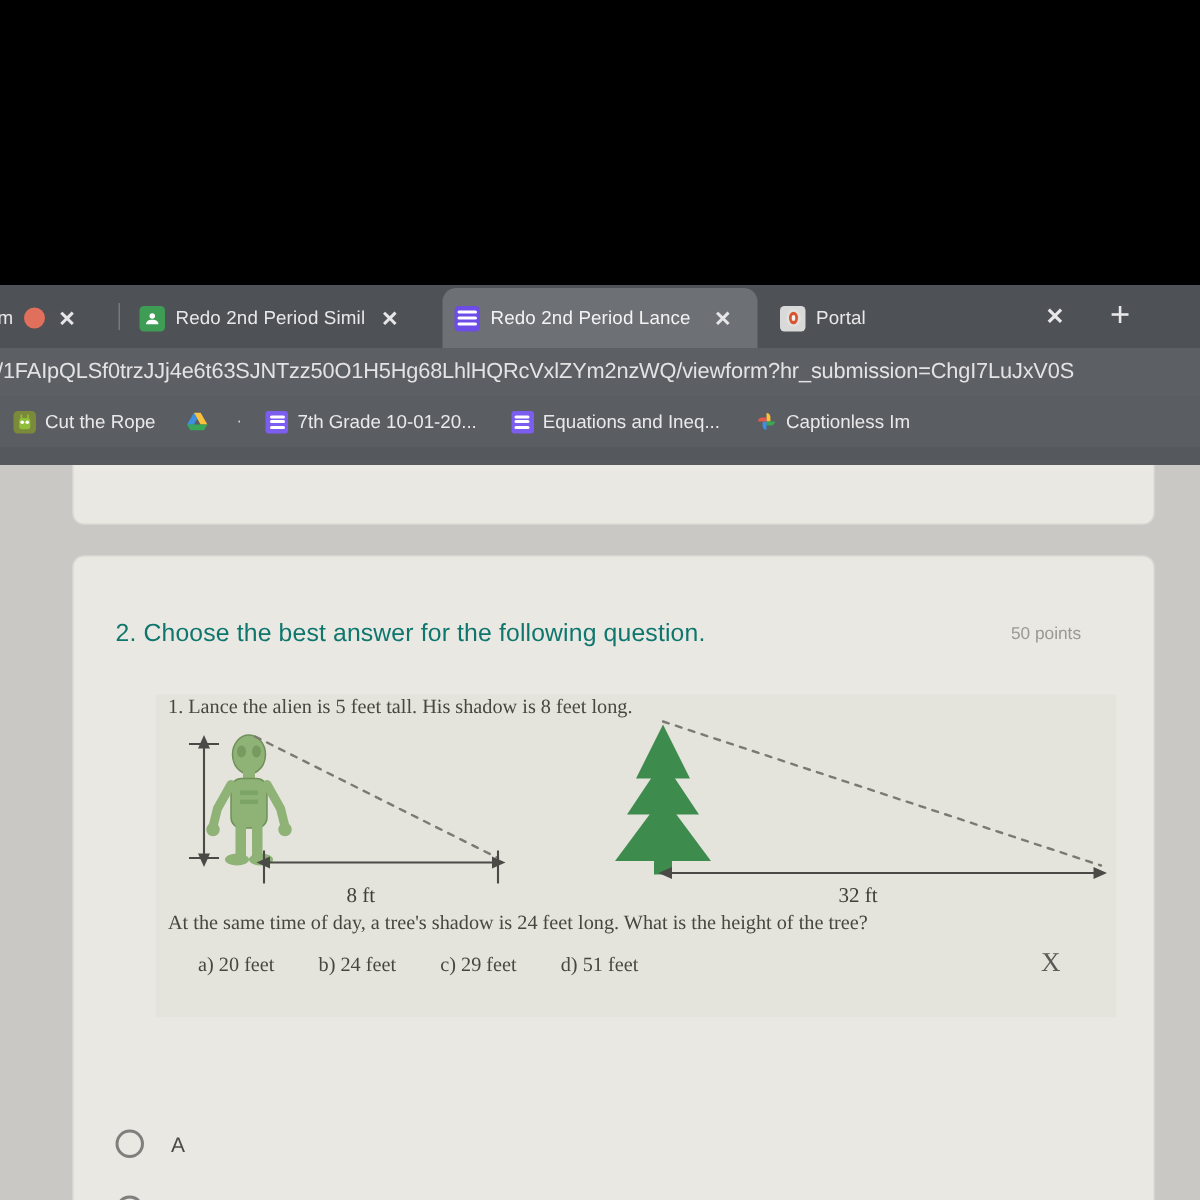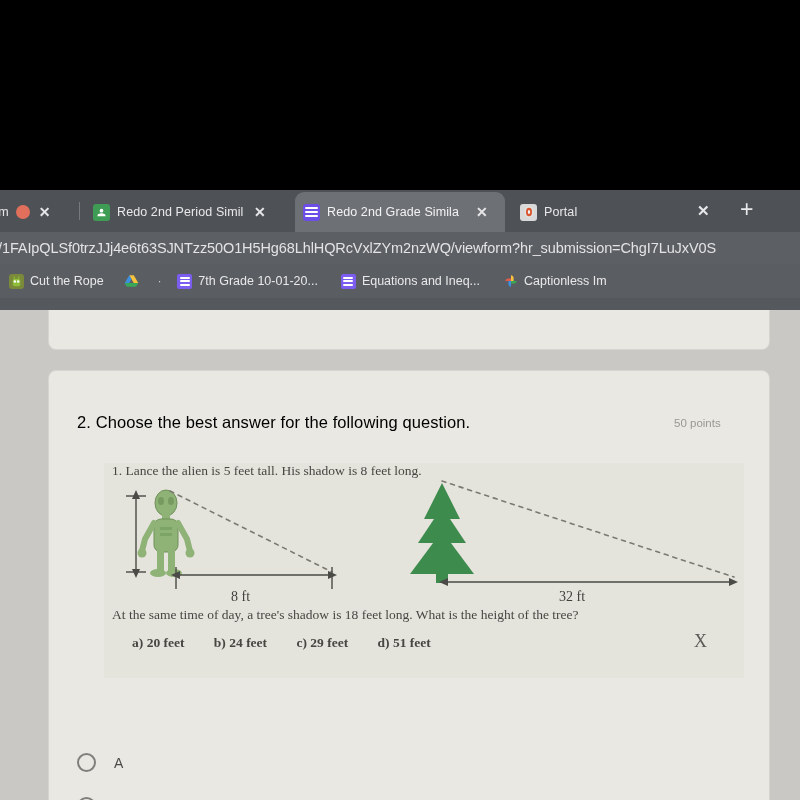--- a/index.html
+++ b/index.html
@@ -203,21 +203,21 @@
   #card-main {
     left: 0; top: 60px;
     width: 722px; height: 448px;
   }
 
   
   #q-title {
     position: absolute;
     left: 28px; top: 42px;
     font-size: 16.5px;
-    color: #000000;
+    color: #0f766e;
     letter-spacing: 0.1px;
   }
   #q-points {
     position: absolute;
     left: 625px; top: 46px;
     font-size: 11.5px;
     color: #9a9892;
   }
 
   
@@ -239,21 +239,20 @@
     font-size: 13.5px;
     text-align: right;
   }
   #ws-line2 {
     left: 8px; top: 144px;
     font-size: 13.5px;
   }
   #ws-options {
     left: 28px; top: 172px;
     font-size: 13.5px;
-    font-weight: bold;
   }
   #ws-options span.opt { margin-right: 26px; }
   #ws-x {
     left: 590px; top: 168px;
     font-size: 18px;
     color: #5a5a56;
     font-family: "Liberation Serif", serif;
   }
 
   
@@ -313,21 +312,21 @@
       </div>
 
       <div class="tab active" style="left:295px; width:210px;">
         <span class="tab-favicon fav-forms">
           <span class="fav-lines">
               <i></i>
               <i></i>
               <i></i>
             </span>
         </span>
-        <span class="tab-title" style="width:140px;">Redo 2nd Grade Simila</span>
+        <span class="tab-title" style="width:140px;">Redo 2nd Period Lance</span>
         <span class="tab-close">✕</span>
       </div>
 
       <div class="tab inactive" style="left:512px; width:160px;">
         <span class="tab-favicon fav-portal">
           <svg width="14" height="14" viewBox="0 0 14 14" aria-hidden="true">
             <ellipse cx="7" cy="7" rx="5" ry="6" fill="#e0e0de"></ellipse>
             <ellipse cx="7" cy="7" rx="3" ry="4.2" fill="#d9542f"></ellipse>
             <ellipse cx="7" cy="7" rx="1.2" ry="2" fill="#f2f2f0"></ellipse>
           </svg>
@@ -481,21 +480,21 @@
               <line x1="340" y1="105" x2="628" y2="105"></line>
             </g>
             <polygon points="335,105 344,101 344,109" fill="#4a4a46"></polygon>
             <polygon points="634,105 625,101 625,109" fill="#4a4a46"></polygon>
 
             <text x="-20" y="42" font-family="Liberation Serif, serif" font-size="13" fill="#4a4a46">5 ft</text>
             <text x="127" y="124" font-family="Liberation Serif, serif" font-size="14" fill="#3f3f3b">8 ft</text>
             <text x="455" y="124" font-family="Liberation Serif, serif" font-size="14" fill="#3f3f3b">32 ft</text>
           </svg>
 
-          <div class="ws-text" id="ws-line2">At the same time of day, a tree's shadow is 18 feet long.  What is the height of the tree?</div>
+          <div class="ws-text" id="ws-line2">At the same time of day, a tree's shadow is 24 feet long.  What is the height of the tree?</div>
 
           <div class="ws-text" id="ws-options">
             <span class="opt">
               <span>a)</span>
               <span>20 feet</span>
             </span>
             <span class="opt">
               <span>b)</span>
               <span>24 feet</span>
             </span>

